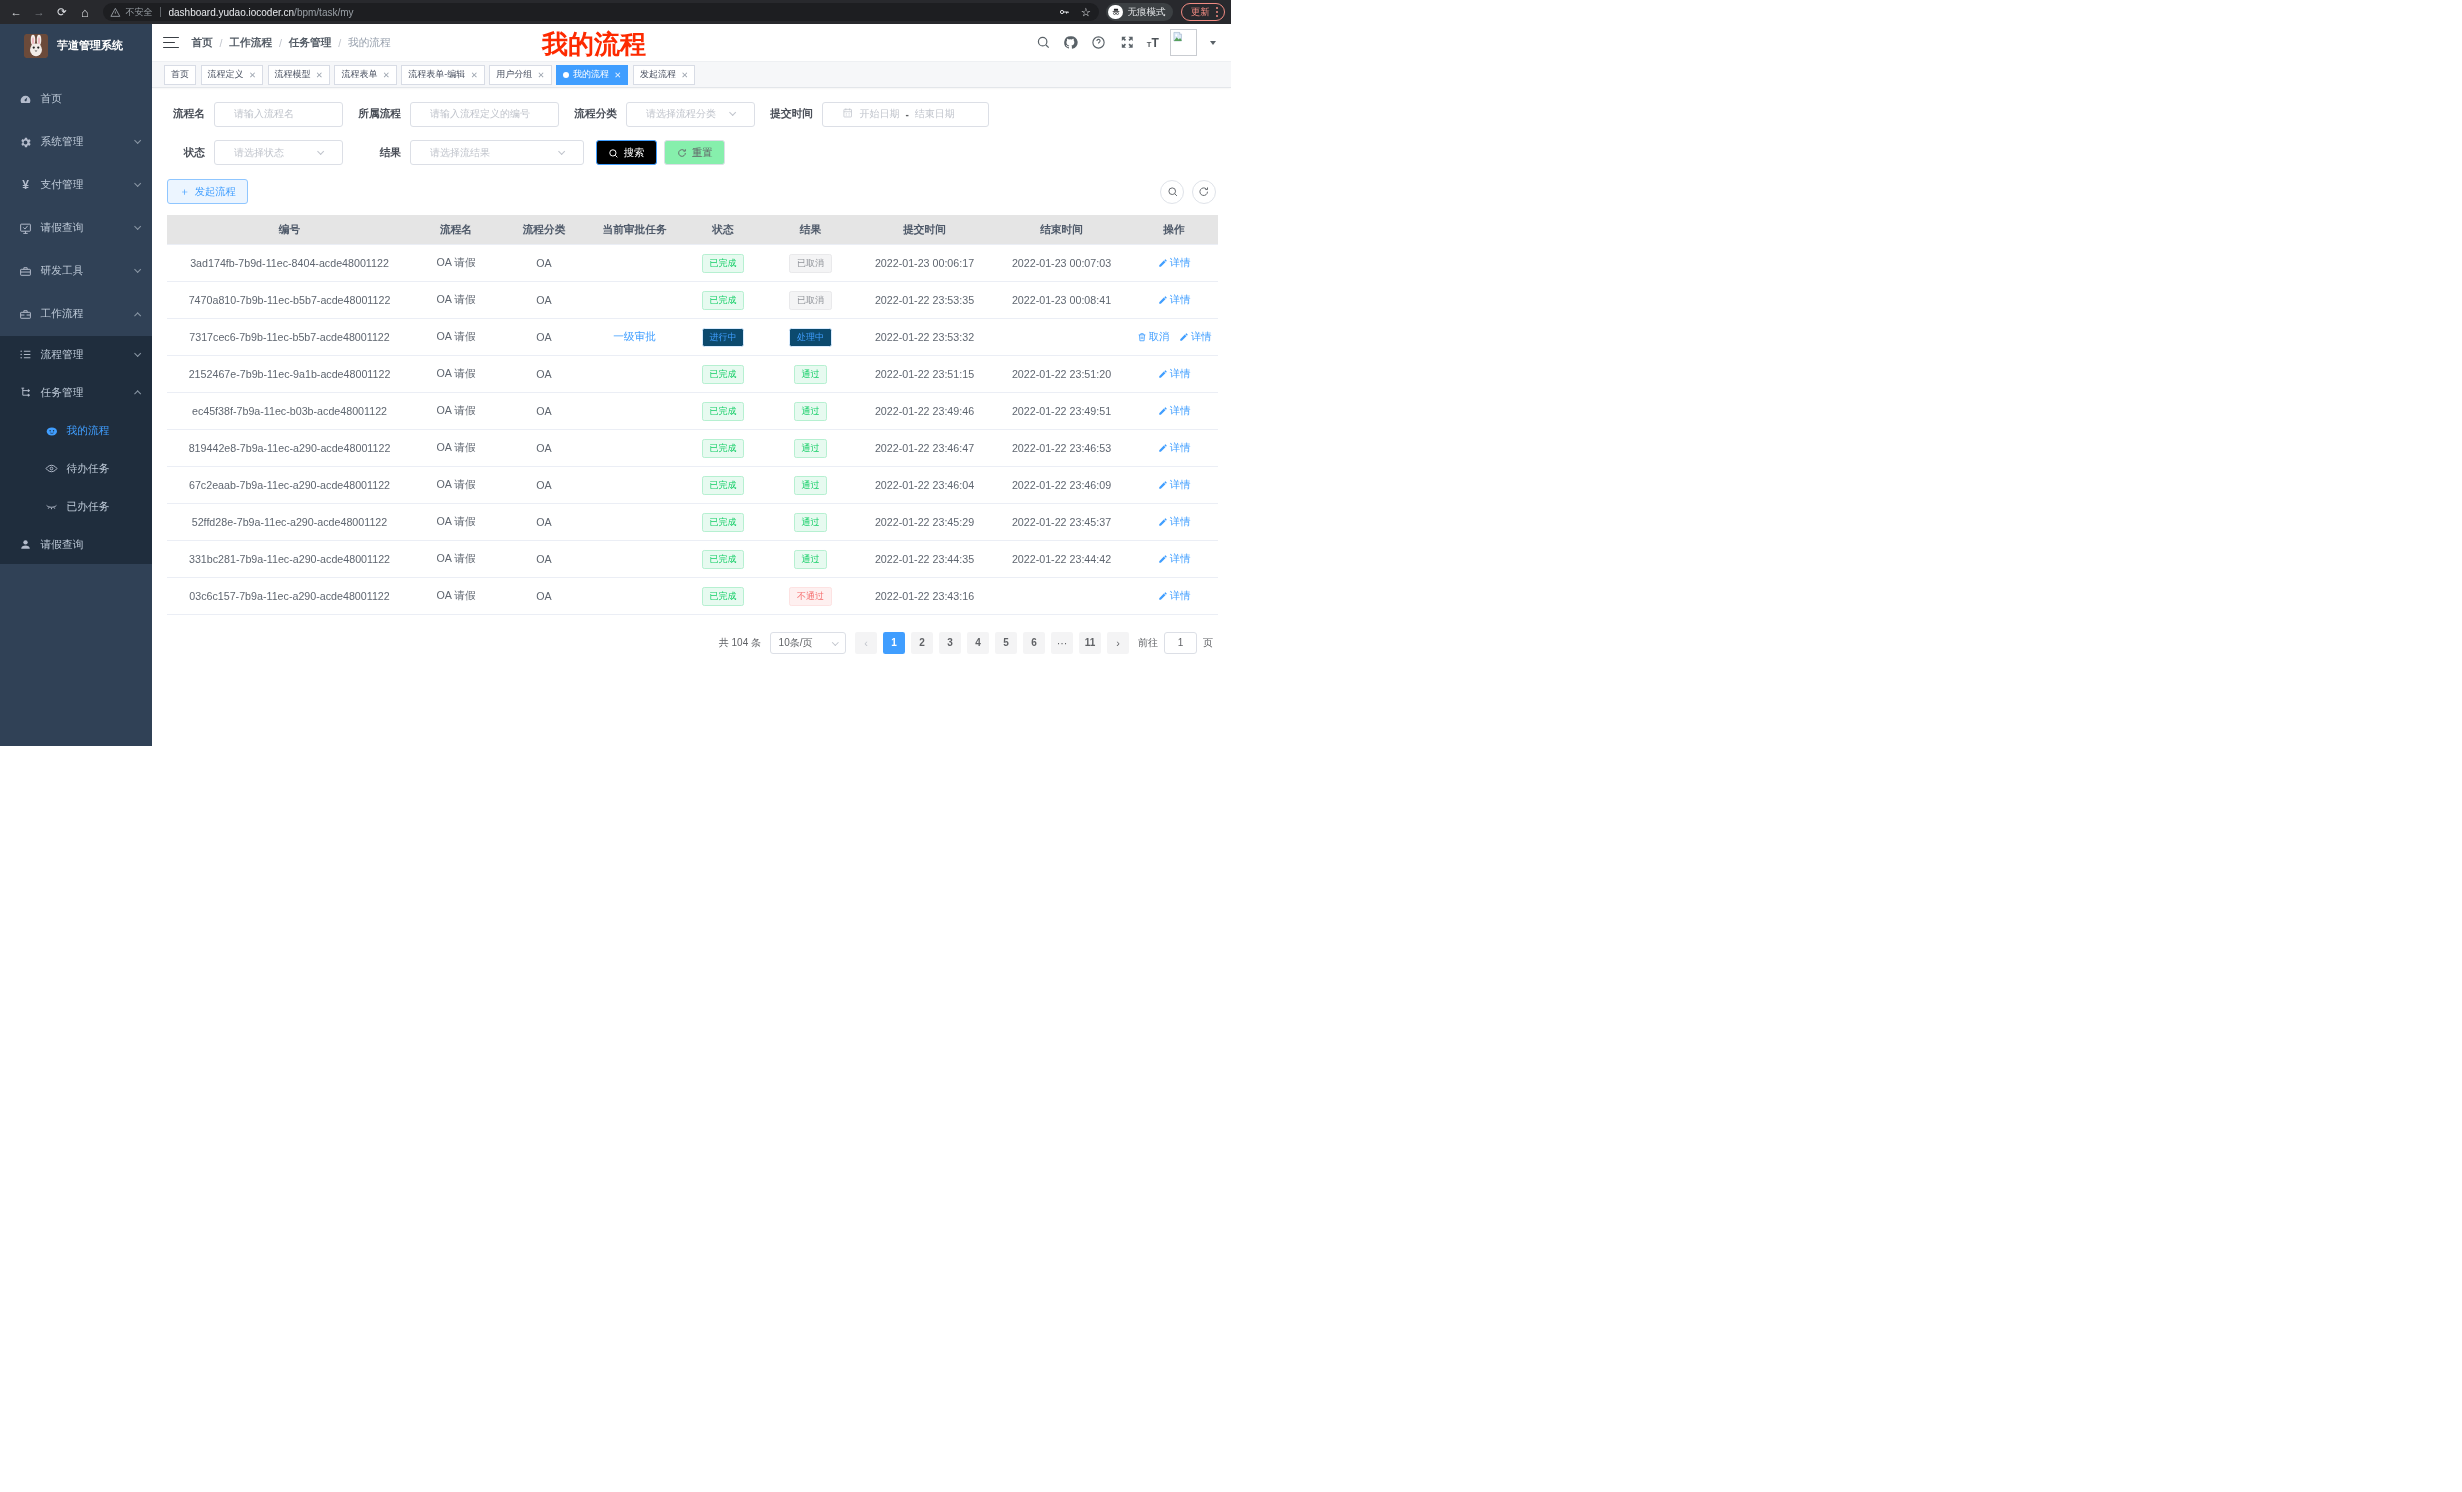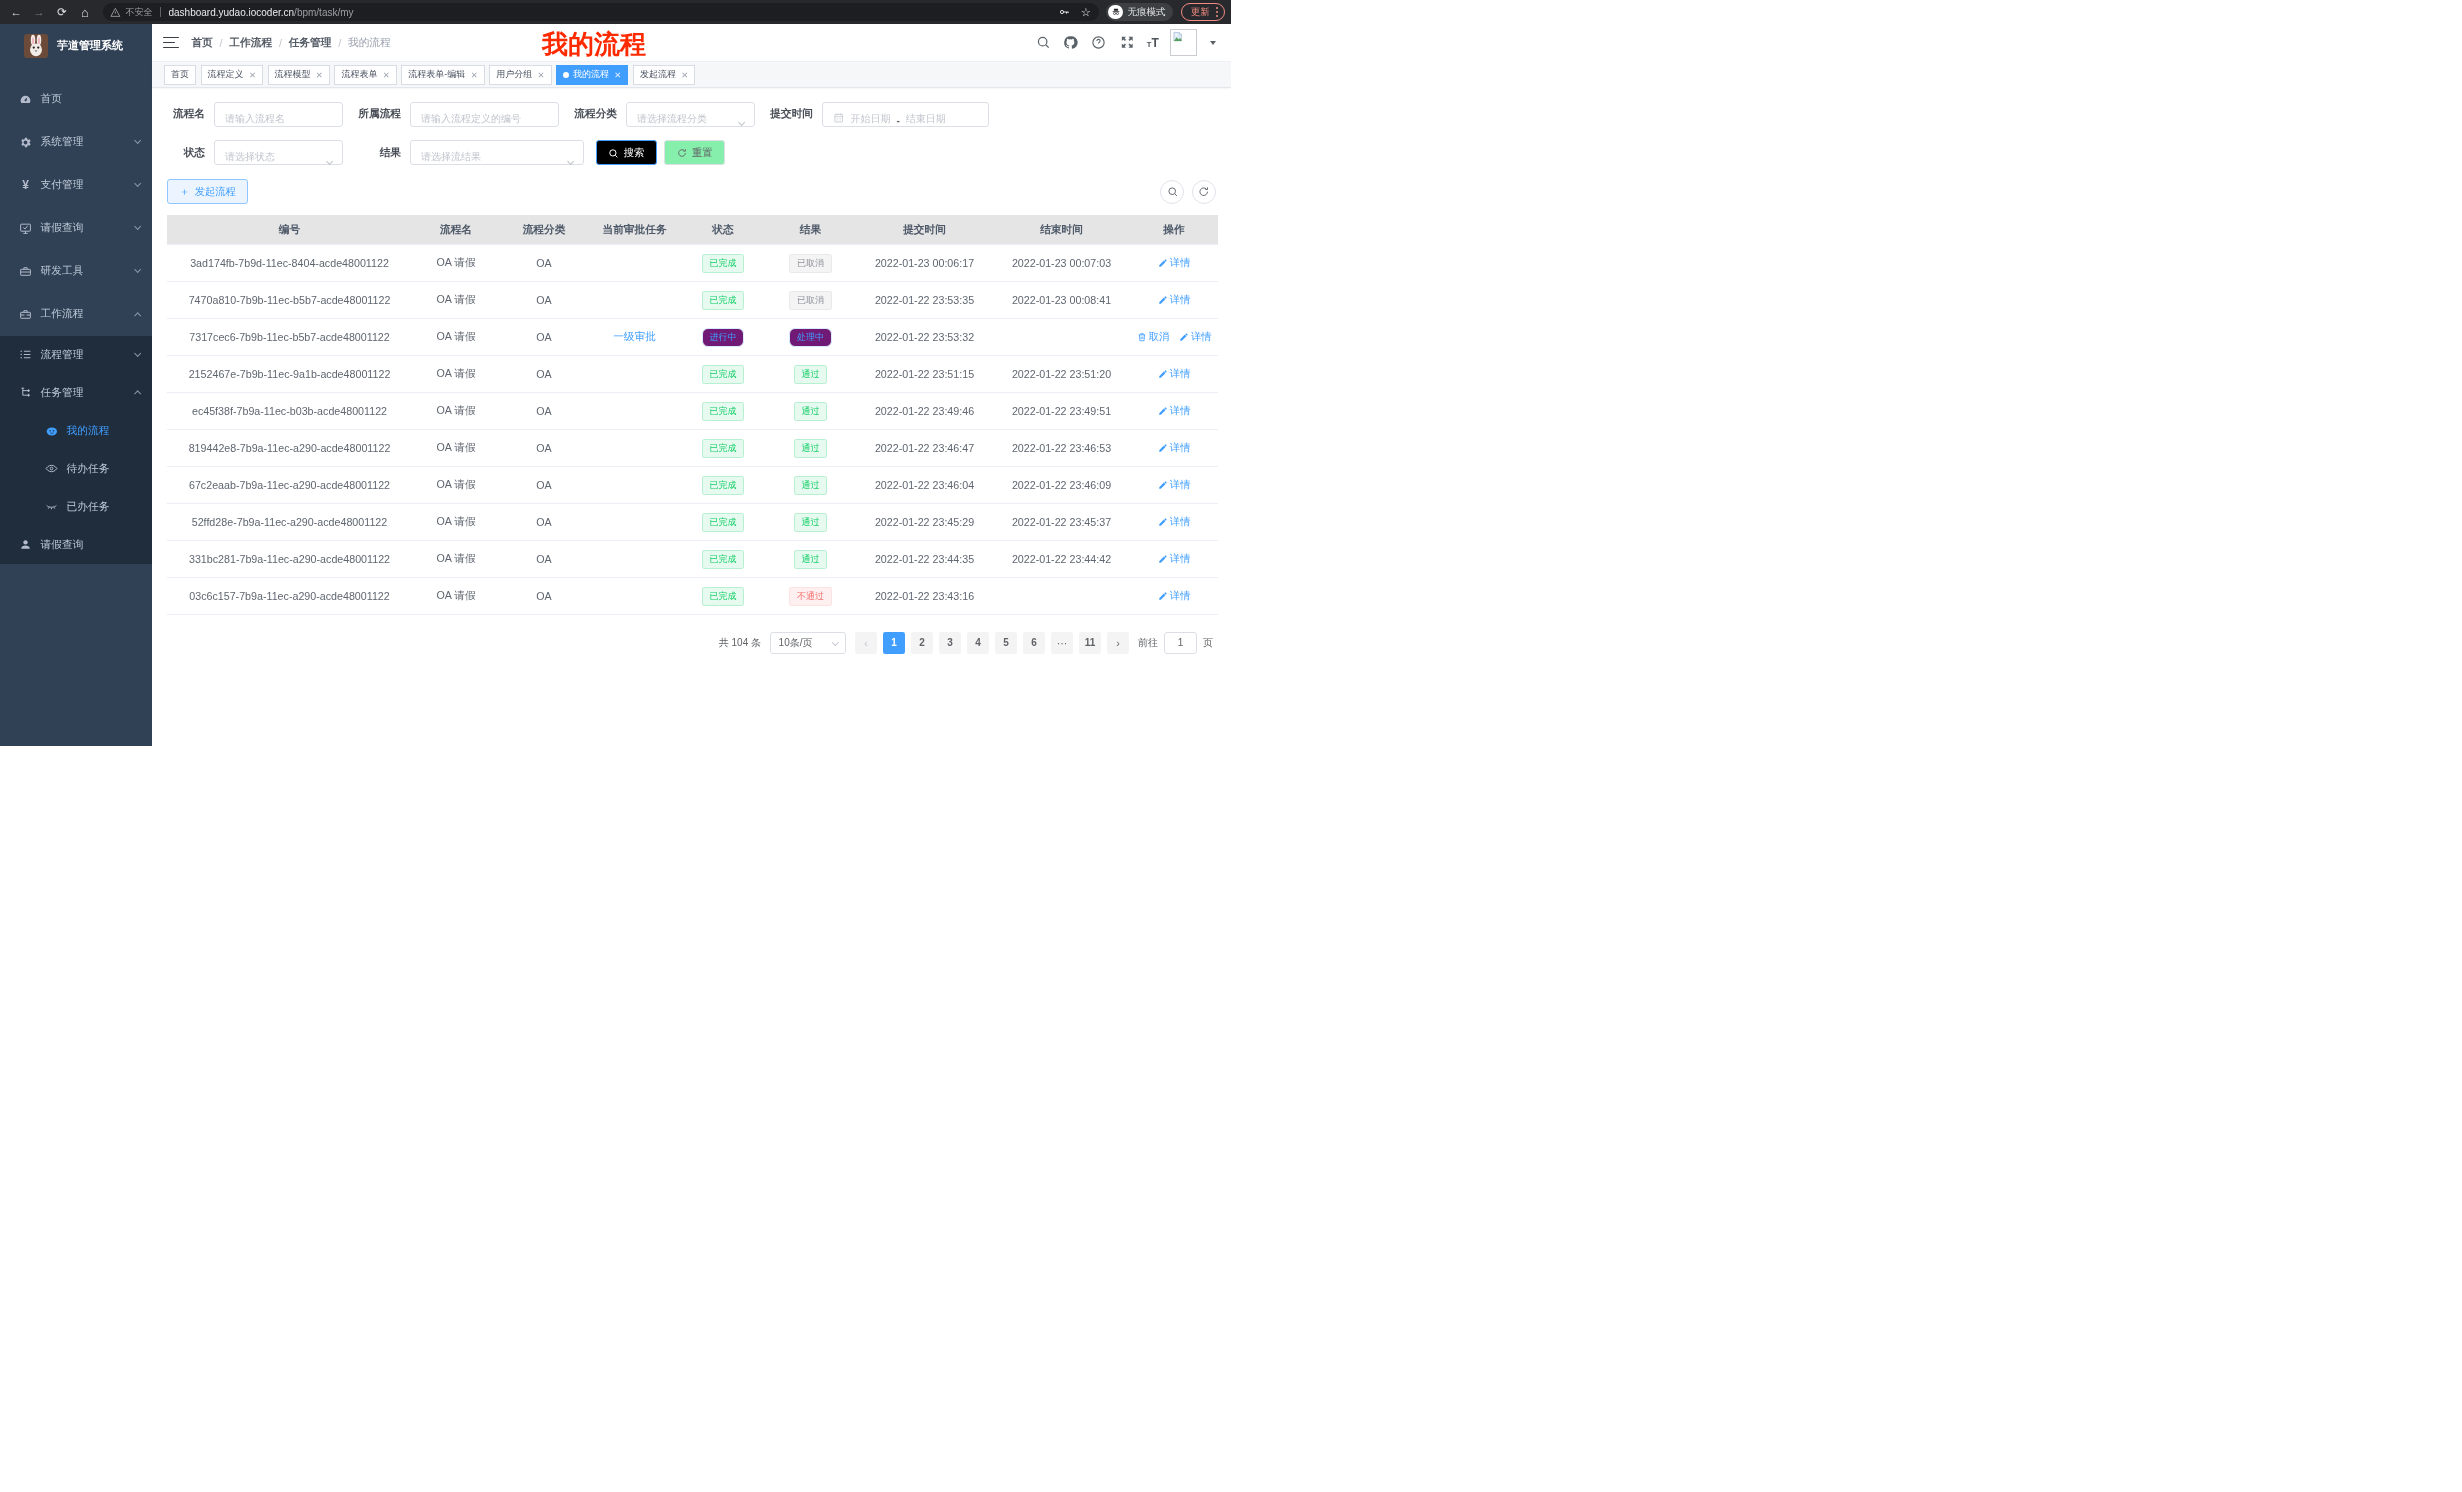--- a/index.html
+++ b/index.html
@@ -69,42 +69,42 @@
   .tag .x { font-size:8.4px; color:#9aa2ad; margin-left:1.5px; }
   .tag.active { background:#409eff; border-color:#409eff; color:#fff; }
   .tag.active .x { color:#eaf4ff; }
   .tag .dot { width:6px; height:6px; border-radius:50%; background:#fff; }
 
   
   .content { flex:1; padding:13.7px 15px 0 15px; overflow:hidden; }
   .filter-row { display:flex; align-items:center; margin-bottom:13.7px; }
   .f-group { display:flex; align-items:center; margin-right:12px; }
   .f-label { font-size:10.7px; font-weight:600; color:#4a4f58; text-align:right; padding-right:9px; flex-shrink:0; }
-  .f-input { height:25px; border:0.8px solid #dcdfe6; border-radius:3px; background:#fff; display:flex; align-items:flex-end; padding:0 10px; font-size:10px; color:#c0c4cc; cursor:text; position:relative; }
+  .f-input { height:25px; border:0.8px solid #dcdfe6; border-radius:3px; background:#fff; display:flex; align-items:center; padding:0 19px; font-size:10px; color:#c0c4cc; cursor:text; position:relative; }
   .f-input .ph { white-space:nowrap; overflow:hidden; }
   .f-select .sel-chev { margin-left:auto; width:5.3px; height:5.3px; border-right:1px solid #c0c4cc; border-bottom:1px solid #c0c4cc; transform:rotate(45deg); margin-top:-2.3px; }
   .daterange { gap:6px; cursor:pointer; }
   .daterange .cal { color:#c0c4cc; }
   .daterange .dsep { color:#606266; font-weight:bold; }
   .btn { height:25px; border-radius:3px; font-size:10.3px; display:inline-flex; align-items:center; gap:4.6px; padding:0 11.4px; cursor:pointer; border:0.8px solid #dcdfe6; background:#86efac; color:#606266; }
   .btn.primary { background:#000000; border-color:#409eff; color:#fff; }
   .btn.plain-primary { background:#ecf5ff; border-color:#8fc6ff; color:#409eff; }
   .btn .icn { width:10.7px; }
 
   .toolbar-row { display:flex; align-items:center; margin:1.5px 0 10.7px 0; }
   .tool-circles { margin-left:auto; display:flex; gap:7.6px; }
   .circle-btn { width:24px; height:24px; border-radius:50%; border:0.8px solid #dfe3e9; background:#fff; color:#5f6368; display:flex; align-items:center; justify-content:center; cursor:pointer; }
 
   table { width:100%; border-collapse:collapse; table-layout:fixed; }
   thead th { background:#e5e5e5; height:30px; font-size:10.7px; font-weight:600; color:#4e5969; text-align:center; border-bottom:0.8px solid #ebeef5; }
   tbody td { height:37px; font-size:10.7px; color:#5f6670; text-align:center; border-bottom:0.8px solid #ebeef5; white-space:nowrap; overflow:hidden; }
   .badge { display:inline-block; font-size:9px; height:19px; line-height:17.5px; padding:0 6.8px; border-radius:2.3px; border:0.8px solid transparent; }
   .badge.success { color:#13ce66; background:#e7faf0; border-color:#b6f0d1; }
   .badge.info    { color:#909399; background:#f4f4f5; border-color:#e9e9eb; }
-  .badge.primary { color:#409eff; background:#701a75; border-color:#d9ecff;border-radius:6px; }
+  .badge.primary { color:#409eff; background:#0c4a6e; border-color:#d9ecff; }
   .badge.danger  { color:#f56c6c; background:#fef0f0; border-color:#fde2e2; }
   .task-link { color:#409eff; cursor:pointer; }
   .act-link { color:#409eff; font-size:10.3px; display:inline-flex; align-items:center; gap:2.3px; cursor:pointer; margin:0 4.6px; }
   .act-link .icn { width:10px; }
 
   .pager { display:flex; align-items:center; justify-content:flex-end; gap:9px; margin:16.7px 3px 0 0; font-size:10px; color:#606266; }
   .page-size { width:76px; height:22px; border:0.8px solid #dcdfe6; border-radius:3px; display:flex; align-items:center; padding:0 7.6px; color:#606266; cursor:pointer; background:#fff; }
   .page-size .sel-chev { margin-left:auto; width:4.6px; height:4.6px; border-right:1px solid #c0c4cc; border-bottom:1px solid #c0c4cc; transform:rotate(45deg); margin-top:-1.5px; }
   .pages { display:flex; gap:6px; align-items:center; }
   .pg { min-width:22px; height:22px; padding:0 3px; background:#f4f4f5; border-radius:2.3px; display:flex; align-items:center; justify-content:center; font-size:10px; color:#606266; font-weight:600; cursor:pointer; }

